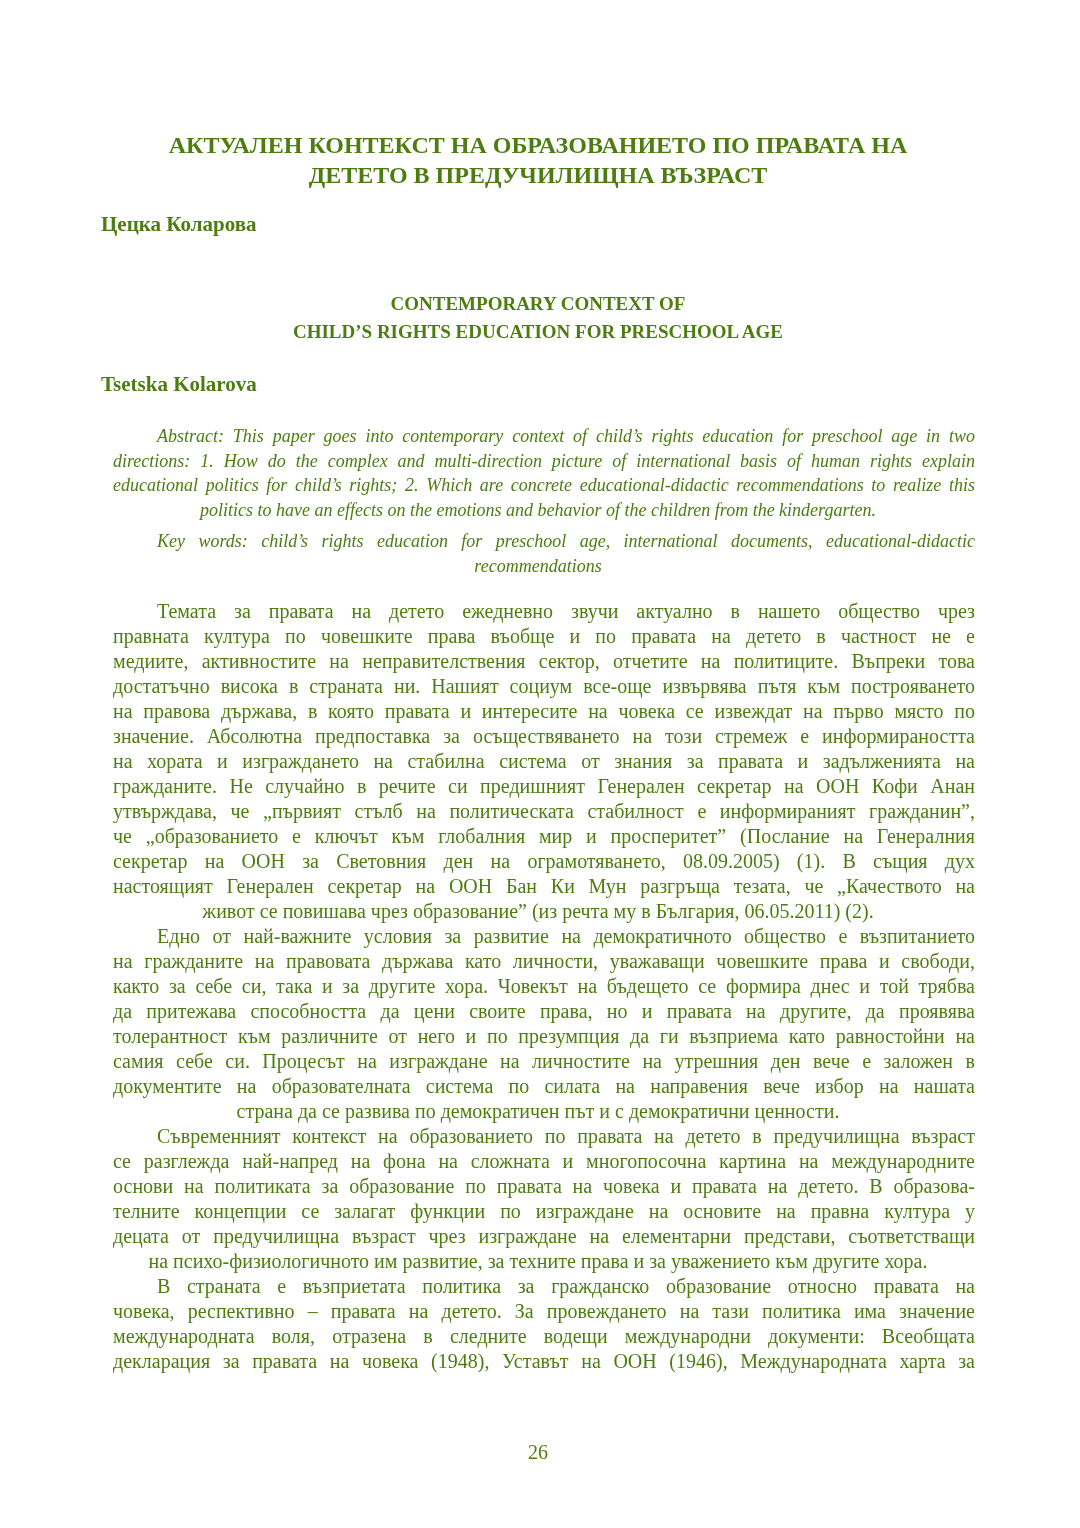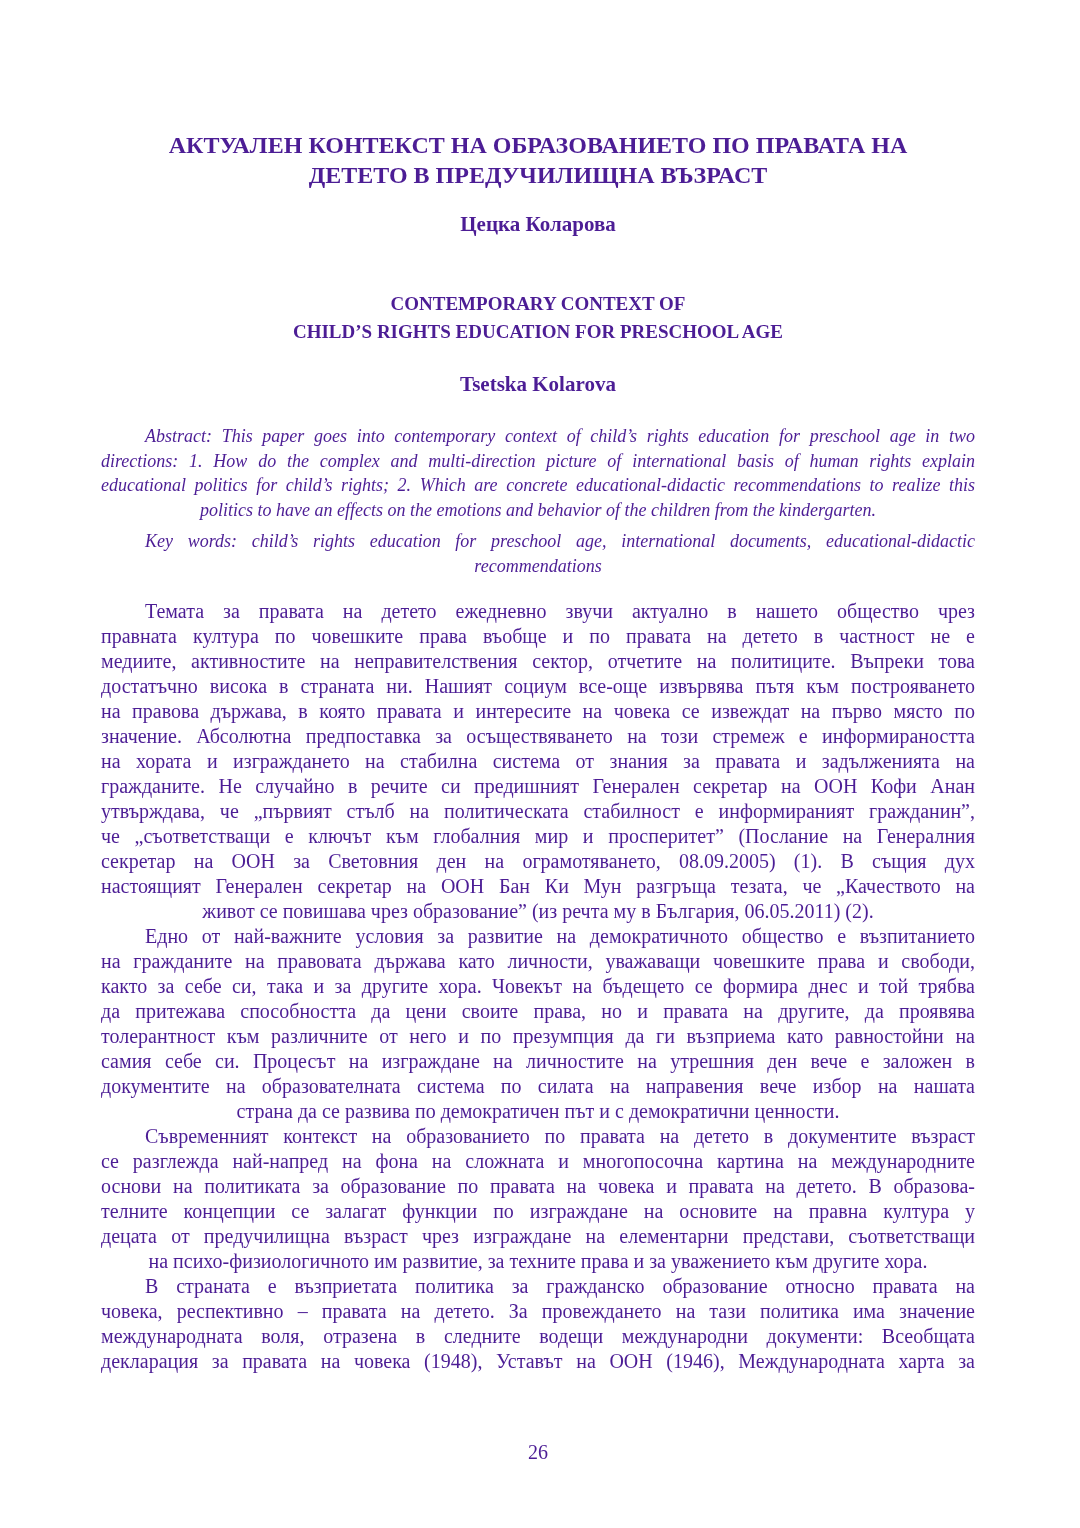--- a/index.html
+++ b/index.html
@@ -6,21 +6,21 @@
     margin: 0;
     padding: 0;
     background: #e8e8e8;
   }
   .page {
     position: relative;
     width: 1080px;
     height: 1528px;
     margin: 0 auto;
     background: #ffffff;
-    color: #4c1d95;
+    color: #4d7c0f;
     font-family: "Liberation Serif", "DejaVu Serif", serif;
     overflow: hidden;
   }
   .content {
     width: 874px;
     margin-left: 101px;
     padding-top: 130px;
   }
   .title-bg {
     margin: 0;
@@ -35,21 +35,20 @@
     line-height: 28px;
     font-weight: bold;
     text-align: center;
   }
   .tl { display: block; }
   .author {
     margin-top: 22px;
     font-size: 21px;
     line-height: 24px;
     font-weight: bold;
-    text-align: center;
   }
   .author-en { margin-top: 26px; }
   .abstract {
     margin-top: 28px;
     font-style: italic;
     font-size: 18px;
     line-height: 24.5px;
   }
   .keywords {
     margin-top: 7px;
@@ -60,20 +59,21 @@
   .body-text {
     margin-top: 21px;
     font-size: 20px;
     line-height: 25px;
   }
   .para { margin: 0; }
   
   .jl {
     text-align: justify;
     text-align-last: justify;
+    margin-left: 12px;
   }
   
   .ll {
     text-align: center;
   }
   
   .ind { text-indent: 44px; }
   .pageno {
     margin-top: 66px;
     text-align: center;
@@ -118,39 +118,39 @@
       <div class="para">
         <div class="jl ind">Темата за правата на детето ежедневно звучи актуално в нашето общество чрез</div>
         <div class="jl">правната култура по човешките права въобще и по правата на детето в частност не е</div>
         <div class="jl">медиите, активностите на неправителствения сектор, отчетите на политиците. Въпреки това</div>
         <div class="jl">достатъчно висока в страната ни. Нашият социум все-още извървява пътя към построяването</div>
         <div class="jl">на правова държава, в която правата и интересите на човека се извеждат на първо място по</div>
         <div class="jl">значение. Абсолютна предпоставка за осъществяването на този стремеж е информираността</div>
         <div class="jl">на хората и изграждането на стабилна система от знания за правата и задълженията на</div>
         <div class="jl">гражданите. Не случайно в речите си предишният Генерален секретар на ООН Кофи Анан</div>
         <div class="jl">утвърждава, че „първият стълб на политическата стабилност е информираният гражданин”,</div>
-        <div class="jl">че „съответстващи е ключът към глобалния мир и просперитет” (Послание на Генералния</div>
+        <div class="jl">че „образованието е ключът към глобалния мир и просперитет” (Послание на Генералния</div>
         <div class="jl">секретар на ООН за Световния ден на ограмотяването, 08.09.2005) (1). В същия дух</div>
         <div class="jl">настоящият Генерален секретар на ООН Бан Ки Мун разгръща тезата, че „Качеството на</div>
         <div class="ll">живот се повишава чрез образование” (из речта му в България, 06.05.2011) (2).</div>
       </div>
 
       <div class="para">
         <div class="jl ind">Едно от най-важните условия за развитие на демократичното общество е възпитанието</div>
         <div class="jl">на гражданите на правовата държава като личности, уважаващи човешките права и свободи,</div>
         <div class="jl">както за себе си, така и за другите хора. Човекът на бъдещето се формира днес и той трябва</div>
         <div class="jl">да притежава способността да цени своите права, но и правата на другите, да проявява</div>
         <div class="jl">толерантност към различните от него и по презумпция да ги възприема като равностойни на</div>
         <div class="jl">самия себе си. Процесът на изграждане на личностите на утрешния ден вече е заложен в</div>
         <div class="jl">документите на образователната система по силата на направения вече избор на нашата</div>
         <div class="ll">страна да се развива по демократичен път и с демократични ценности.</div>
       </div>
 
       <div class="para">
-        <div class="jl ind">Съвременният контекст на образованието по правата на детето в документите възраст</div>
+        <div class="jl ind">Съвременният контекст на образованието по правата на детето в предучилищна възраст</div>
         <div class="jl">се разглежда най-напред на фона на сложната и многопосочна картина на международните</div>
         <div class="jl">основи на политиката за образование по правата на човека и правата на детето. В образова-</div>
         <div class="jl">телните концепции се залагат функции по изграждане на основите на правна култура у</div>
         <div class="jl">децата от предучилищна възраст чрез изграждане на елементарни представи, съответстващи</div>
         <div class="ll">на психо-физиологичното им развитие, за техните права и за уважението към другите хора.</div>
       </div>
 
       <div class="para">
         <div class="jl ind">В страната е възприетата политика за гражданско образование относно правата на</div>
         <div class="jl">човека, респективно – правата на детето. За провеждането на тази политика има значение</div>

